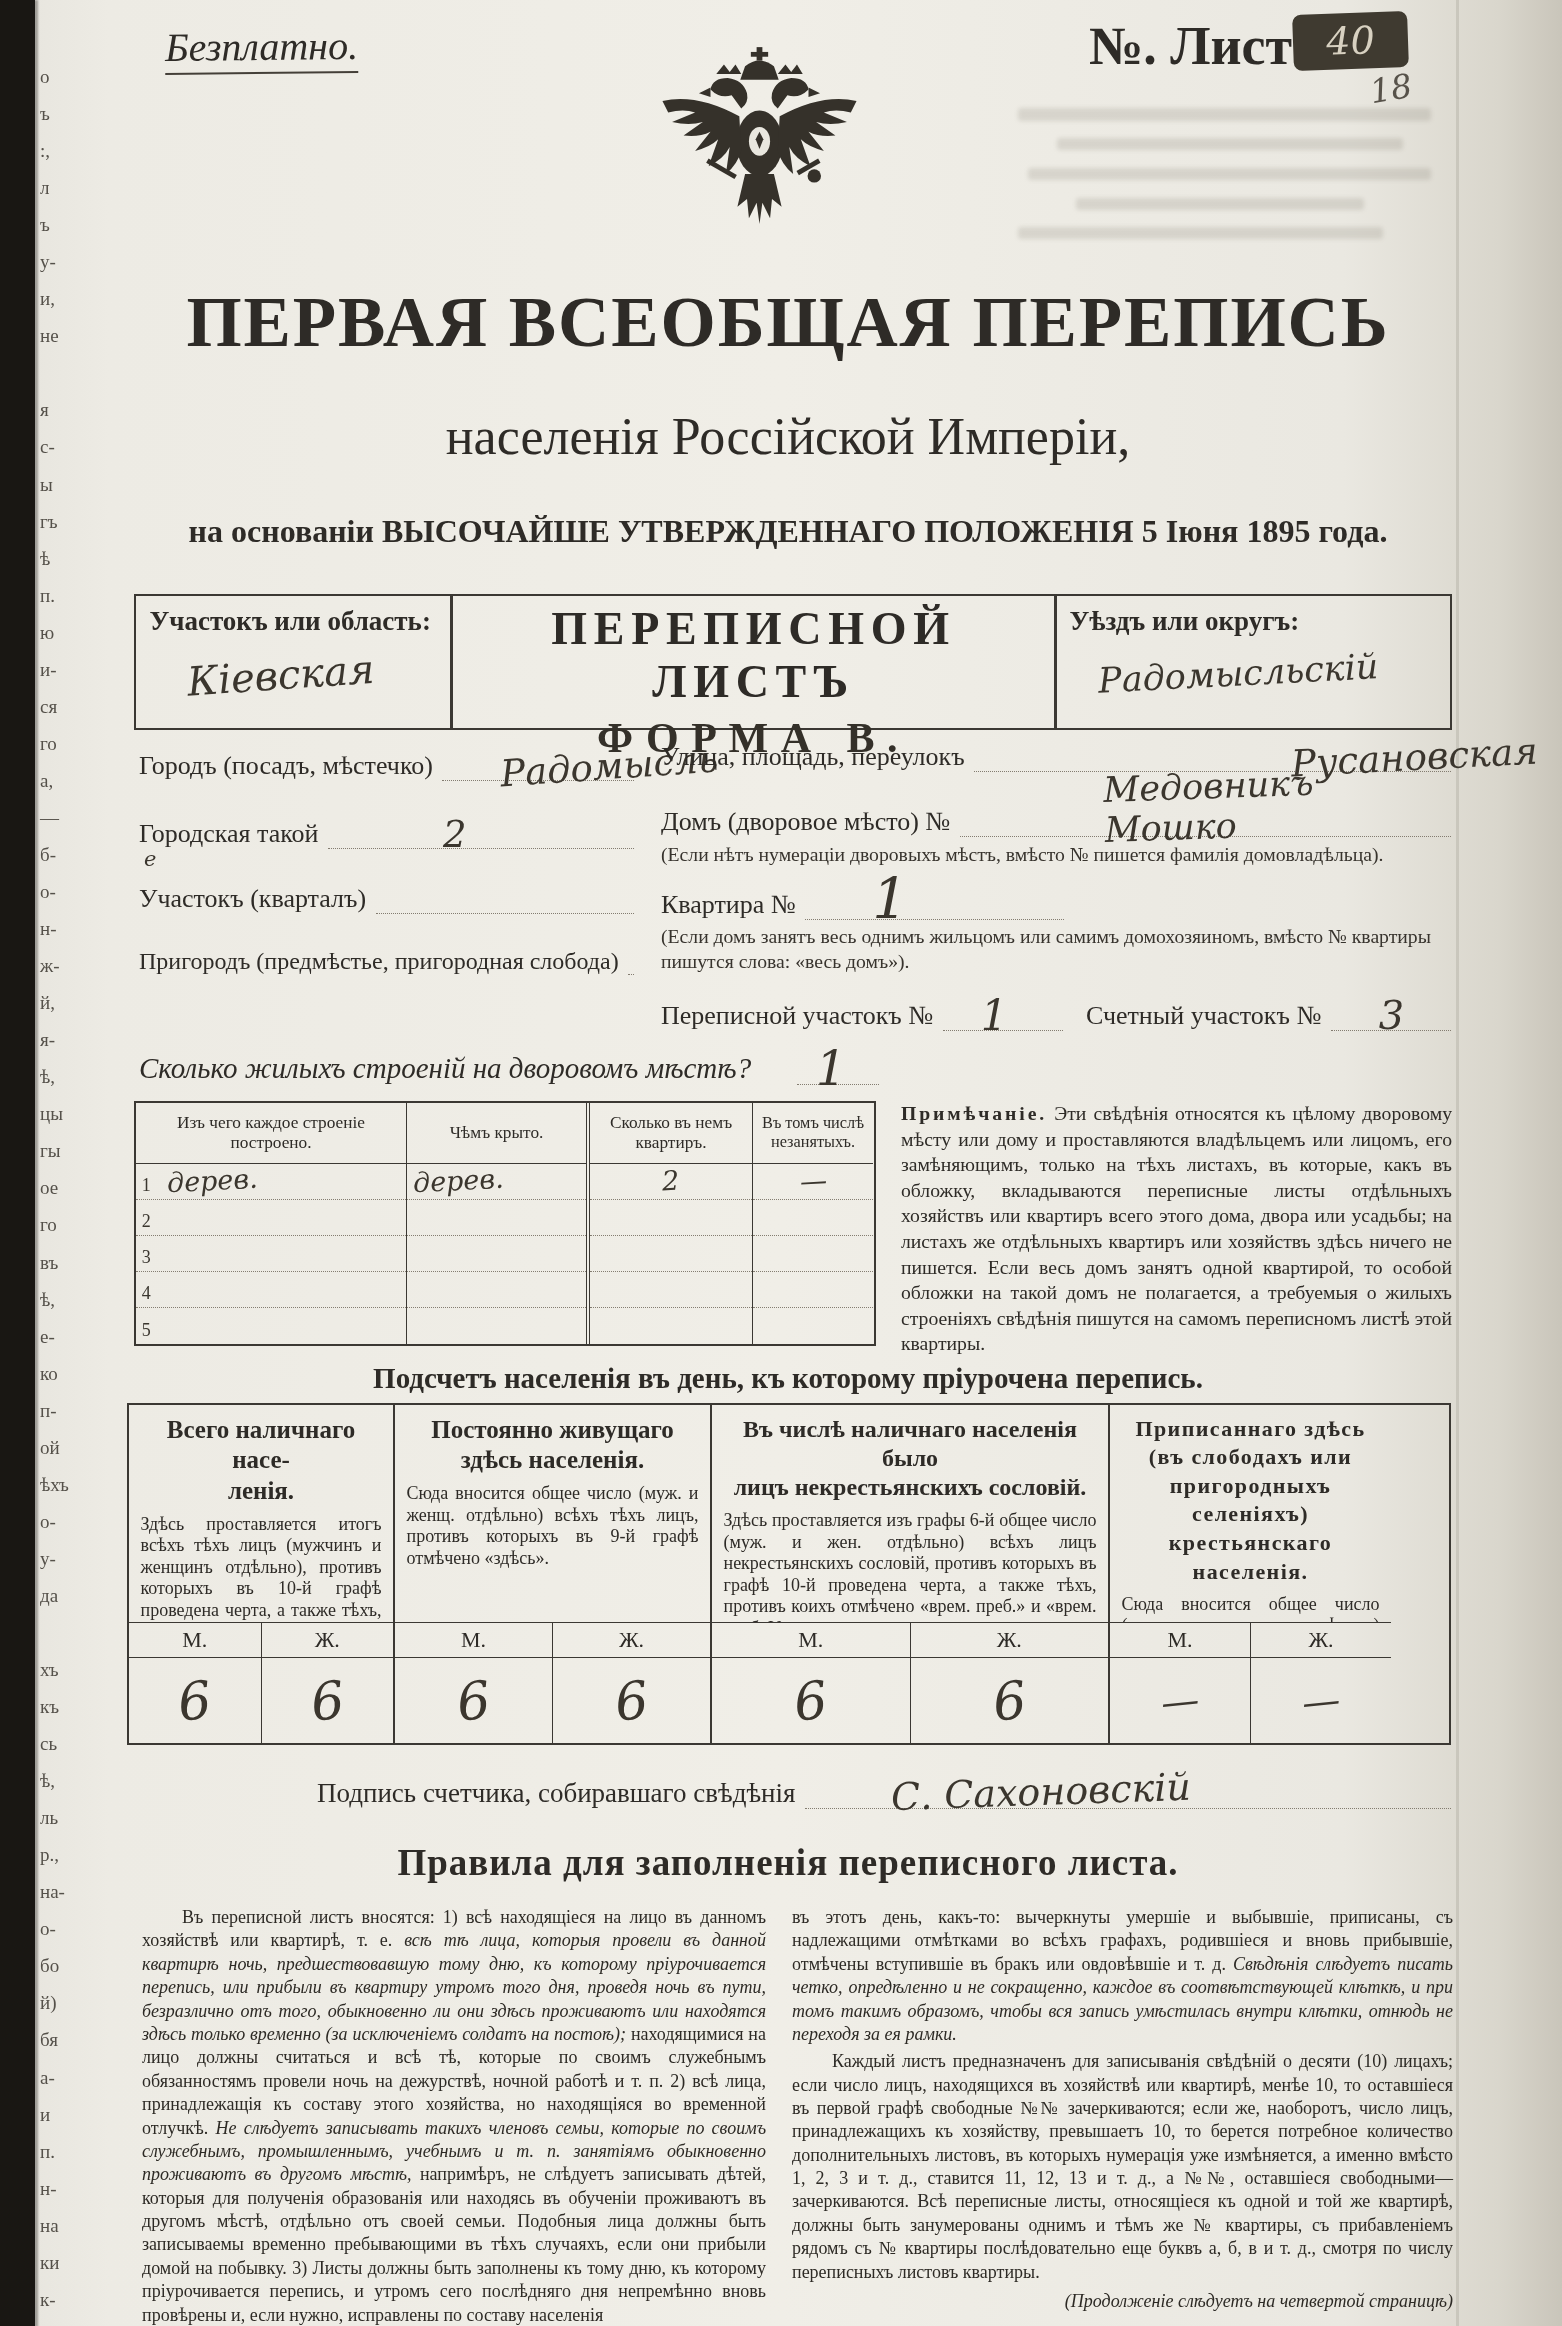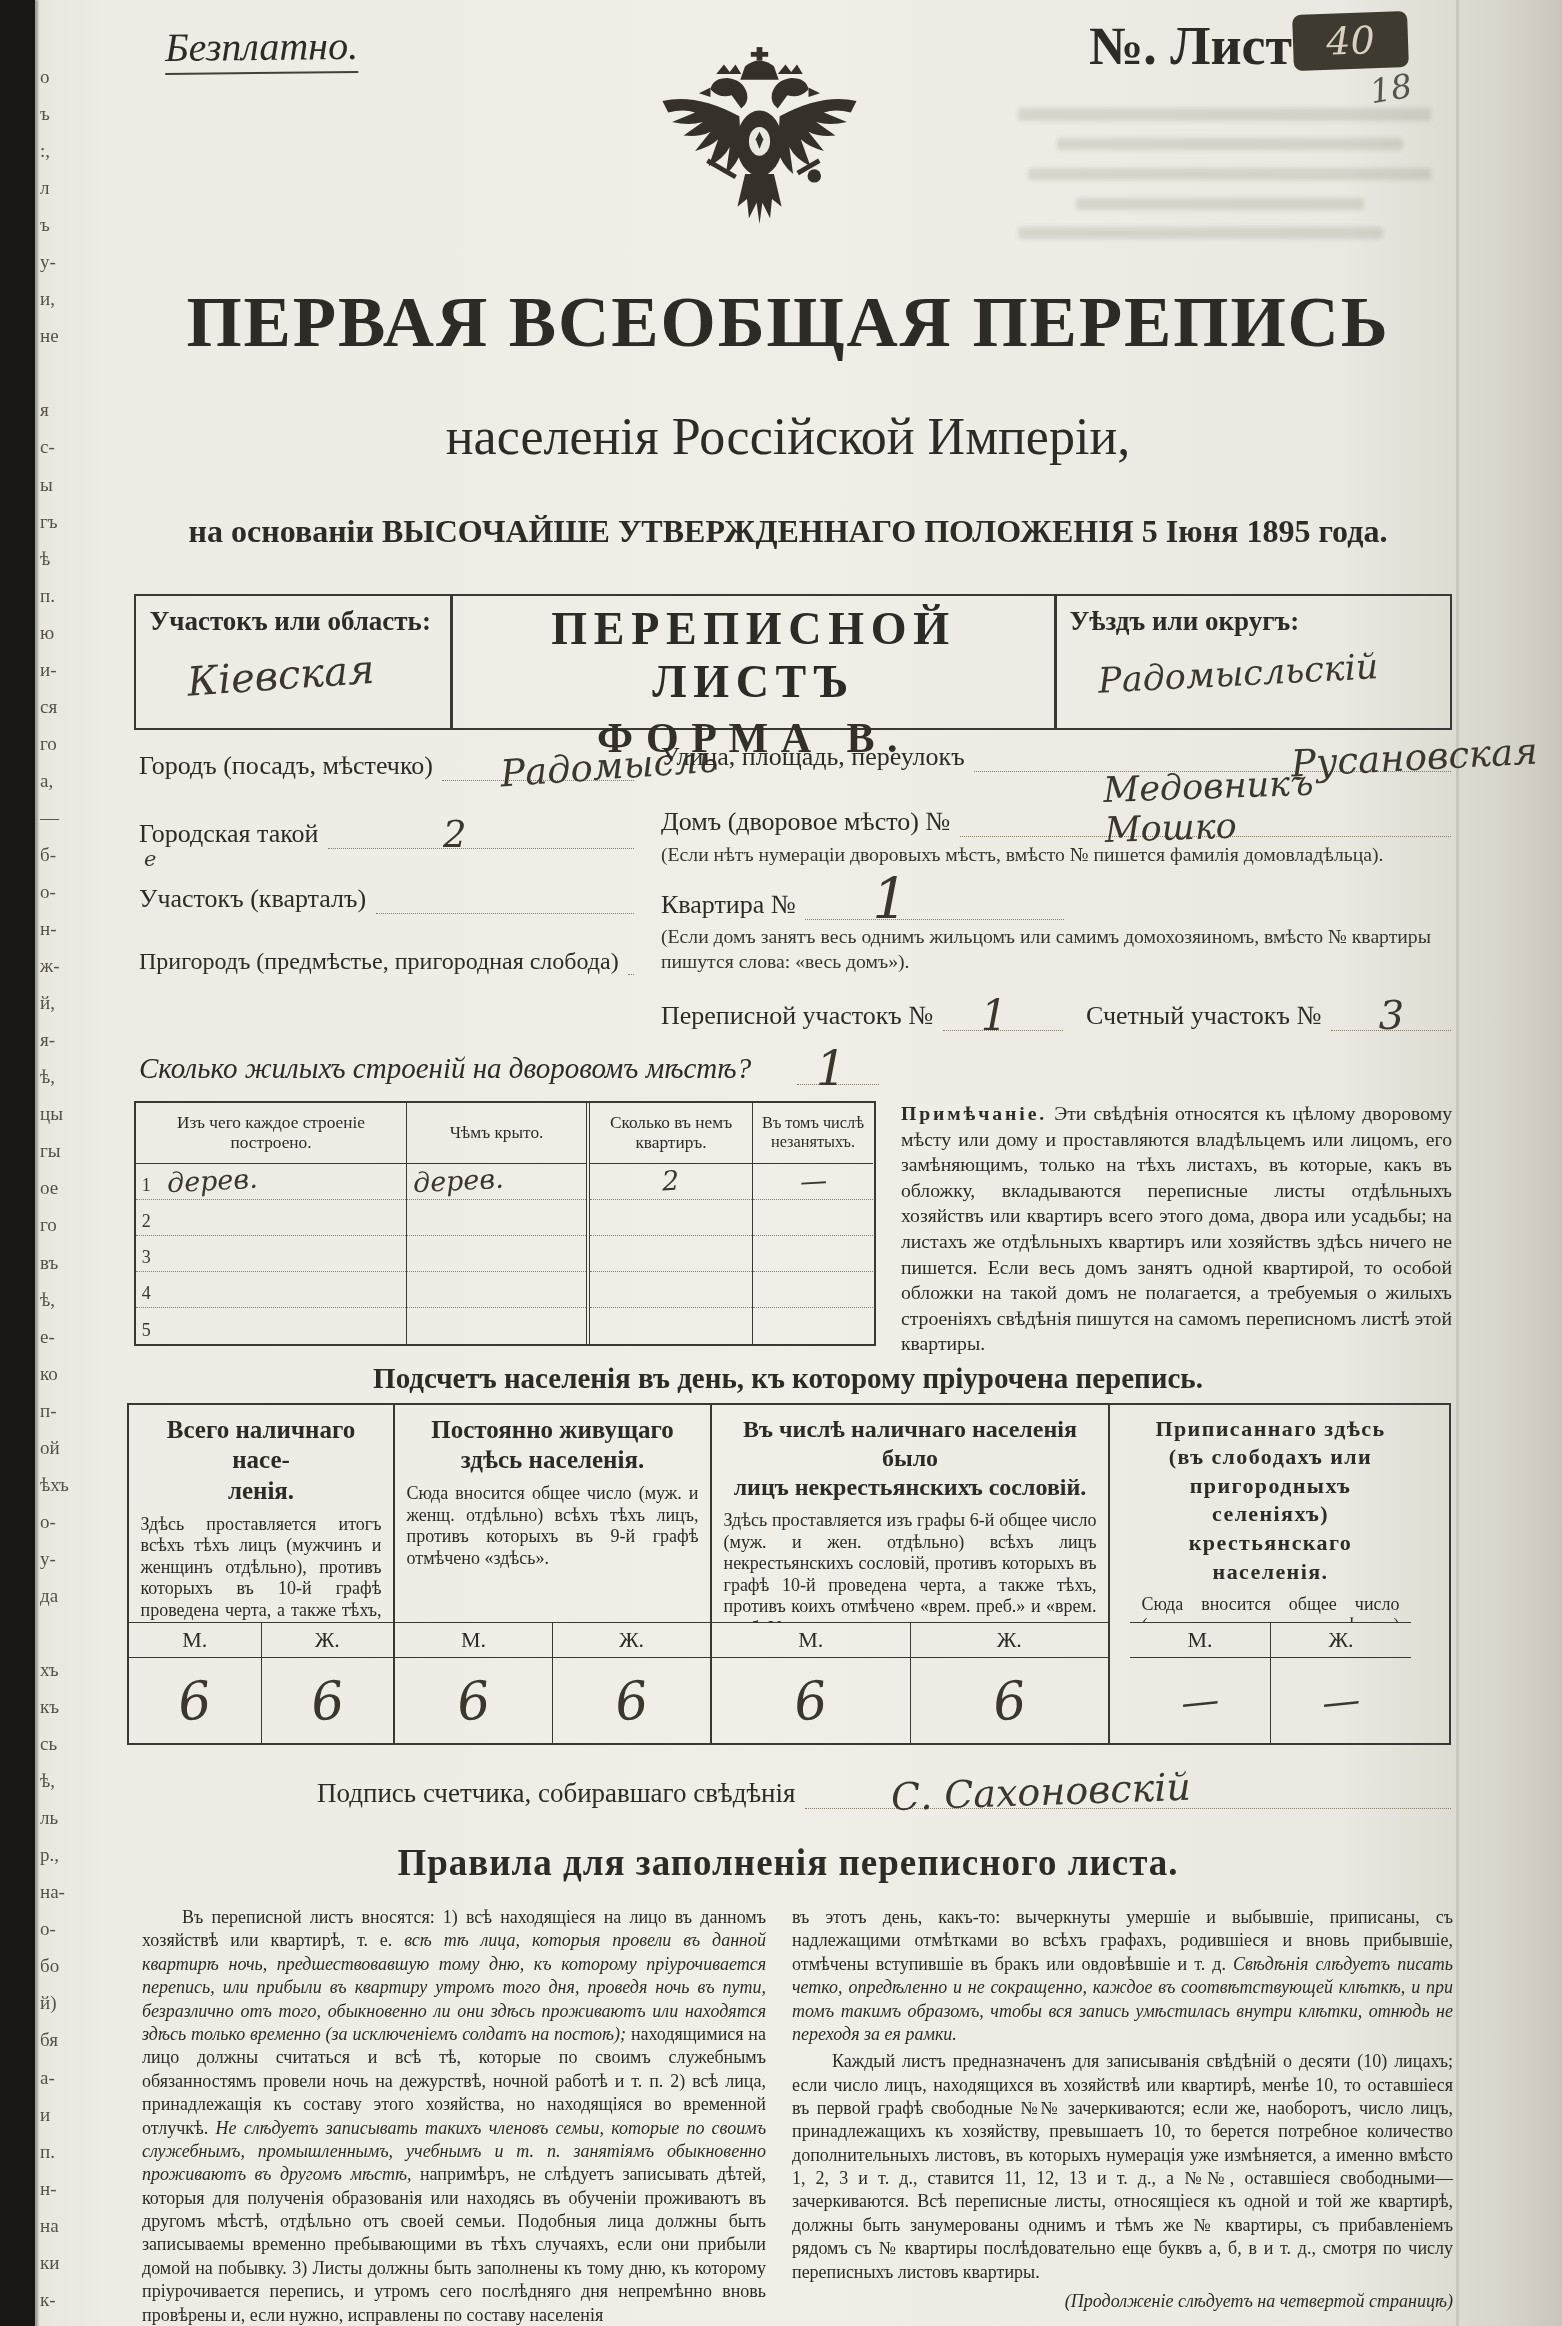--- a/index.html
+++ b/index.html
@@ -53,21 +53,21 @@
   .b-row:last-child{border-bottom:none;}
   .b-row .num{font-size:18px;width:25px;color:#3a362f;}
   .b-row .hw{font-size:27px;transform:rotate(-3deg);}
   .b-row.center{justify-content:center;}
   .note-block{position:absolute;left:901px;top:1101px;width:551px;font-size:19.7px;line-height:1.3;text-align:justify;}
   .note-title{font-weight:bold;letter-spacing:2.9px;}
   .count-title{position:absolute;left:125px;width:1326px;top:1362px;text-align:center;font-size:29px;font-weight:bold;}
   .count-table{position:absolute;left:127px;top:1403px;width:1324px;height:342px;display:flex;border:2.9px solid #3b3833;box-sizing:border-box;}
   .ct-group{display:flex;flex-direction:column;box-sizing:border-box;border-right:2.9px solid #3b3833;}
   .ct-group:last-child{border-right:none;}
-  .ct-g1{width:266px;}.ct-g2{width:317px;}.ct-g3{width:398px;}.ct-g4{width:281px;margin-left:20px;}
+  .ct-g1{width:266px;}.ct-g2{width:317px;}.ct-g3{width:398px;}.ct-g4{width:281px;}
   .ct-title{padding:9.6px 9.6px 3.8px;font-weight:bold;font-size:25px;line-height:1.22;text-align:center;white-space:pre-line;}
   .ct-g3 .ct-title{font-size:24px;}
   .ct-g4 .ct-title{font-size:22px;letter-spacing:1.4px;line-height:1.3;}
   .ct-desc{flex:1;padding:3.8px 11.5px 5.8px;font-size:18px;line-height:1.2;text-align:justify;overflow:hidden;}
   .ct-mf{display:flex;border-top:1.9px solid #3b3833;border-bottom:1.9px solid #3b3833;}
   .ct-mf div{flex:1;text-align:center;font-size:22px;padding:3.8px 0;}
   .ct-mf div:first-child{border-right:1.9px solid #3b3833;}
   .ct-vals{display:flex;height:85px;}
   .ct-vals div{flex:1;display:flex;align-items:center;justify-content:center;}
   .ct-vals div:first-child{border-right:1.9px solid #3b3833;}

